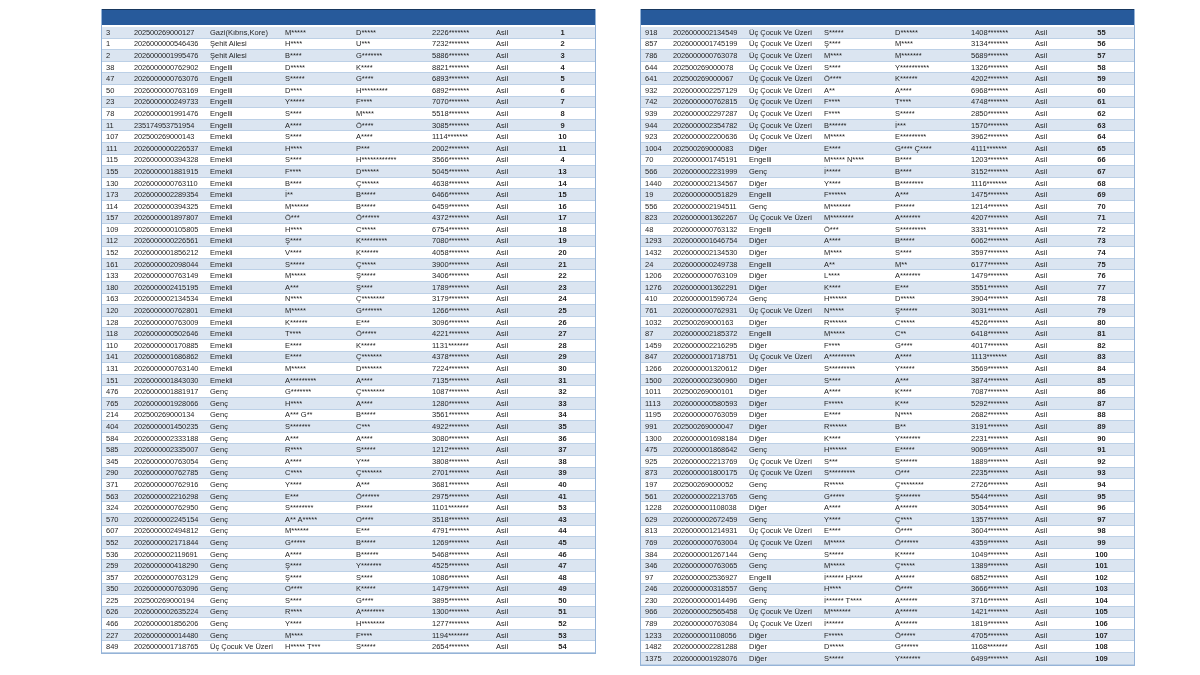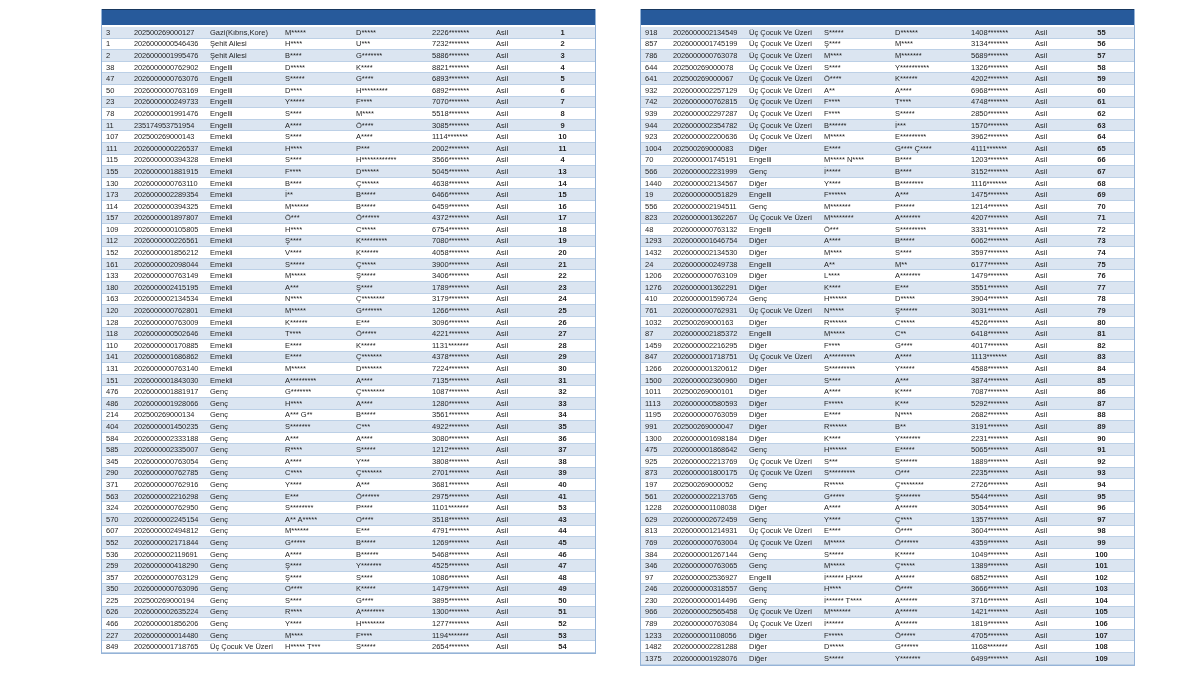--- a/index.html
+++ b/index.html
@@ -383,21 +383,21 @@
         <div class="c c0">476</div>
         <div class="c c1">2026000001881917</div>
         <div class="c c2">Genç</div>
         <div class="c c3">G*******</div>
         <div class="c c4">Ç********</div>
         <div class="c c5">1087*******</div>
         <div class="c c6">Asil</div>
         <div class="c c7">32</div>
       </div>
       <div class="row alt">
-        <div class="c c0">486</div>
+        <div class="c c0">765</div>
         <div class="c c1">2026000001928066</div>
         <div class="c c2">Genç</div>
         <div class="c c3">H****</div>
         <div class="c c4">A****</div>
         <div class="c c5">1280*******</div>
         <div class="c c6">Asil</div>
         <div class="c c7">33</div>
       </div>
       <div class="row">
         <div class="c c0">214</div>
@@ -913,21 +913,21 @@
         <div class="c c5">1113*******</div>
         <div class="c c6">Asil</div>
         <div class="c c7">83</div>
       </div>
       <div class="row">
         <div class="c c0">1266</div>
         <div class="c c1">2026000001320612</div>
         <div class="c c2">Diğer</div>
         <div class="c c3">S*********</div>
         <div class="c c4">Y*****</div>
-        <div class="c c5">4588*******</div>
+        <div class="c c5">3569*******</div>
         <div class="c c6">Asil</div>
         <div class="c c7">84</div>
       </div>
       <div class="row alt">
         <div class="c c0">1500</div>
         <div class="c c1">2026000002360960</div>
         <div class="c c2">Diğer</div>
         <div class="c c3">S****</div>
         <div class="c c4">A***</div>
         <div class="c c5">3874*******</div>
@@ -983,21 +983,21 @@
         <div class="c c5">2231*******</div>
         <div class="c c6">Asil</div>
         <div class="c c7">90</div>
       </div>
       <div class="row alt">
         <div class="c c0">475</div>
         <div class="c c1">2026000001868642</div>
         <div class="c c2">Genç</div>
         <div class="c c3">H******</div>
         <div class="c c4">E*****</div>
-        <div class="c c5">5065*******</div>
+        <div class="c c5">9069*******</div>
         <div class="c c6">Asil</div>
         <div class="c c7">91</div>
       </div>
       <div class="row">
         <div class="c c0">925</div>
         <div class="c c1">2026000002213769</div>
         <div class="c c2">Üç Çocuk Ve Üzeri</div>
         <div class="c c3">S***</div>
         <div class="c c4">S******</div>
         <div class="c c5">1889*******</div>

